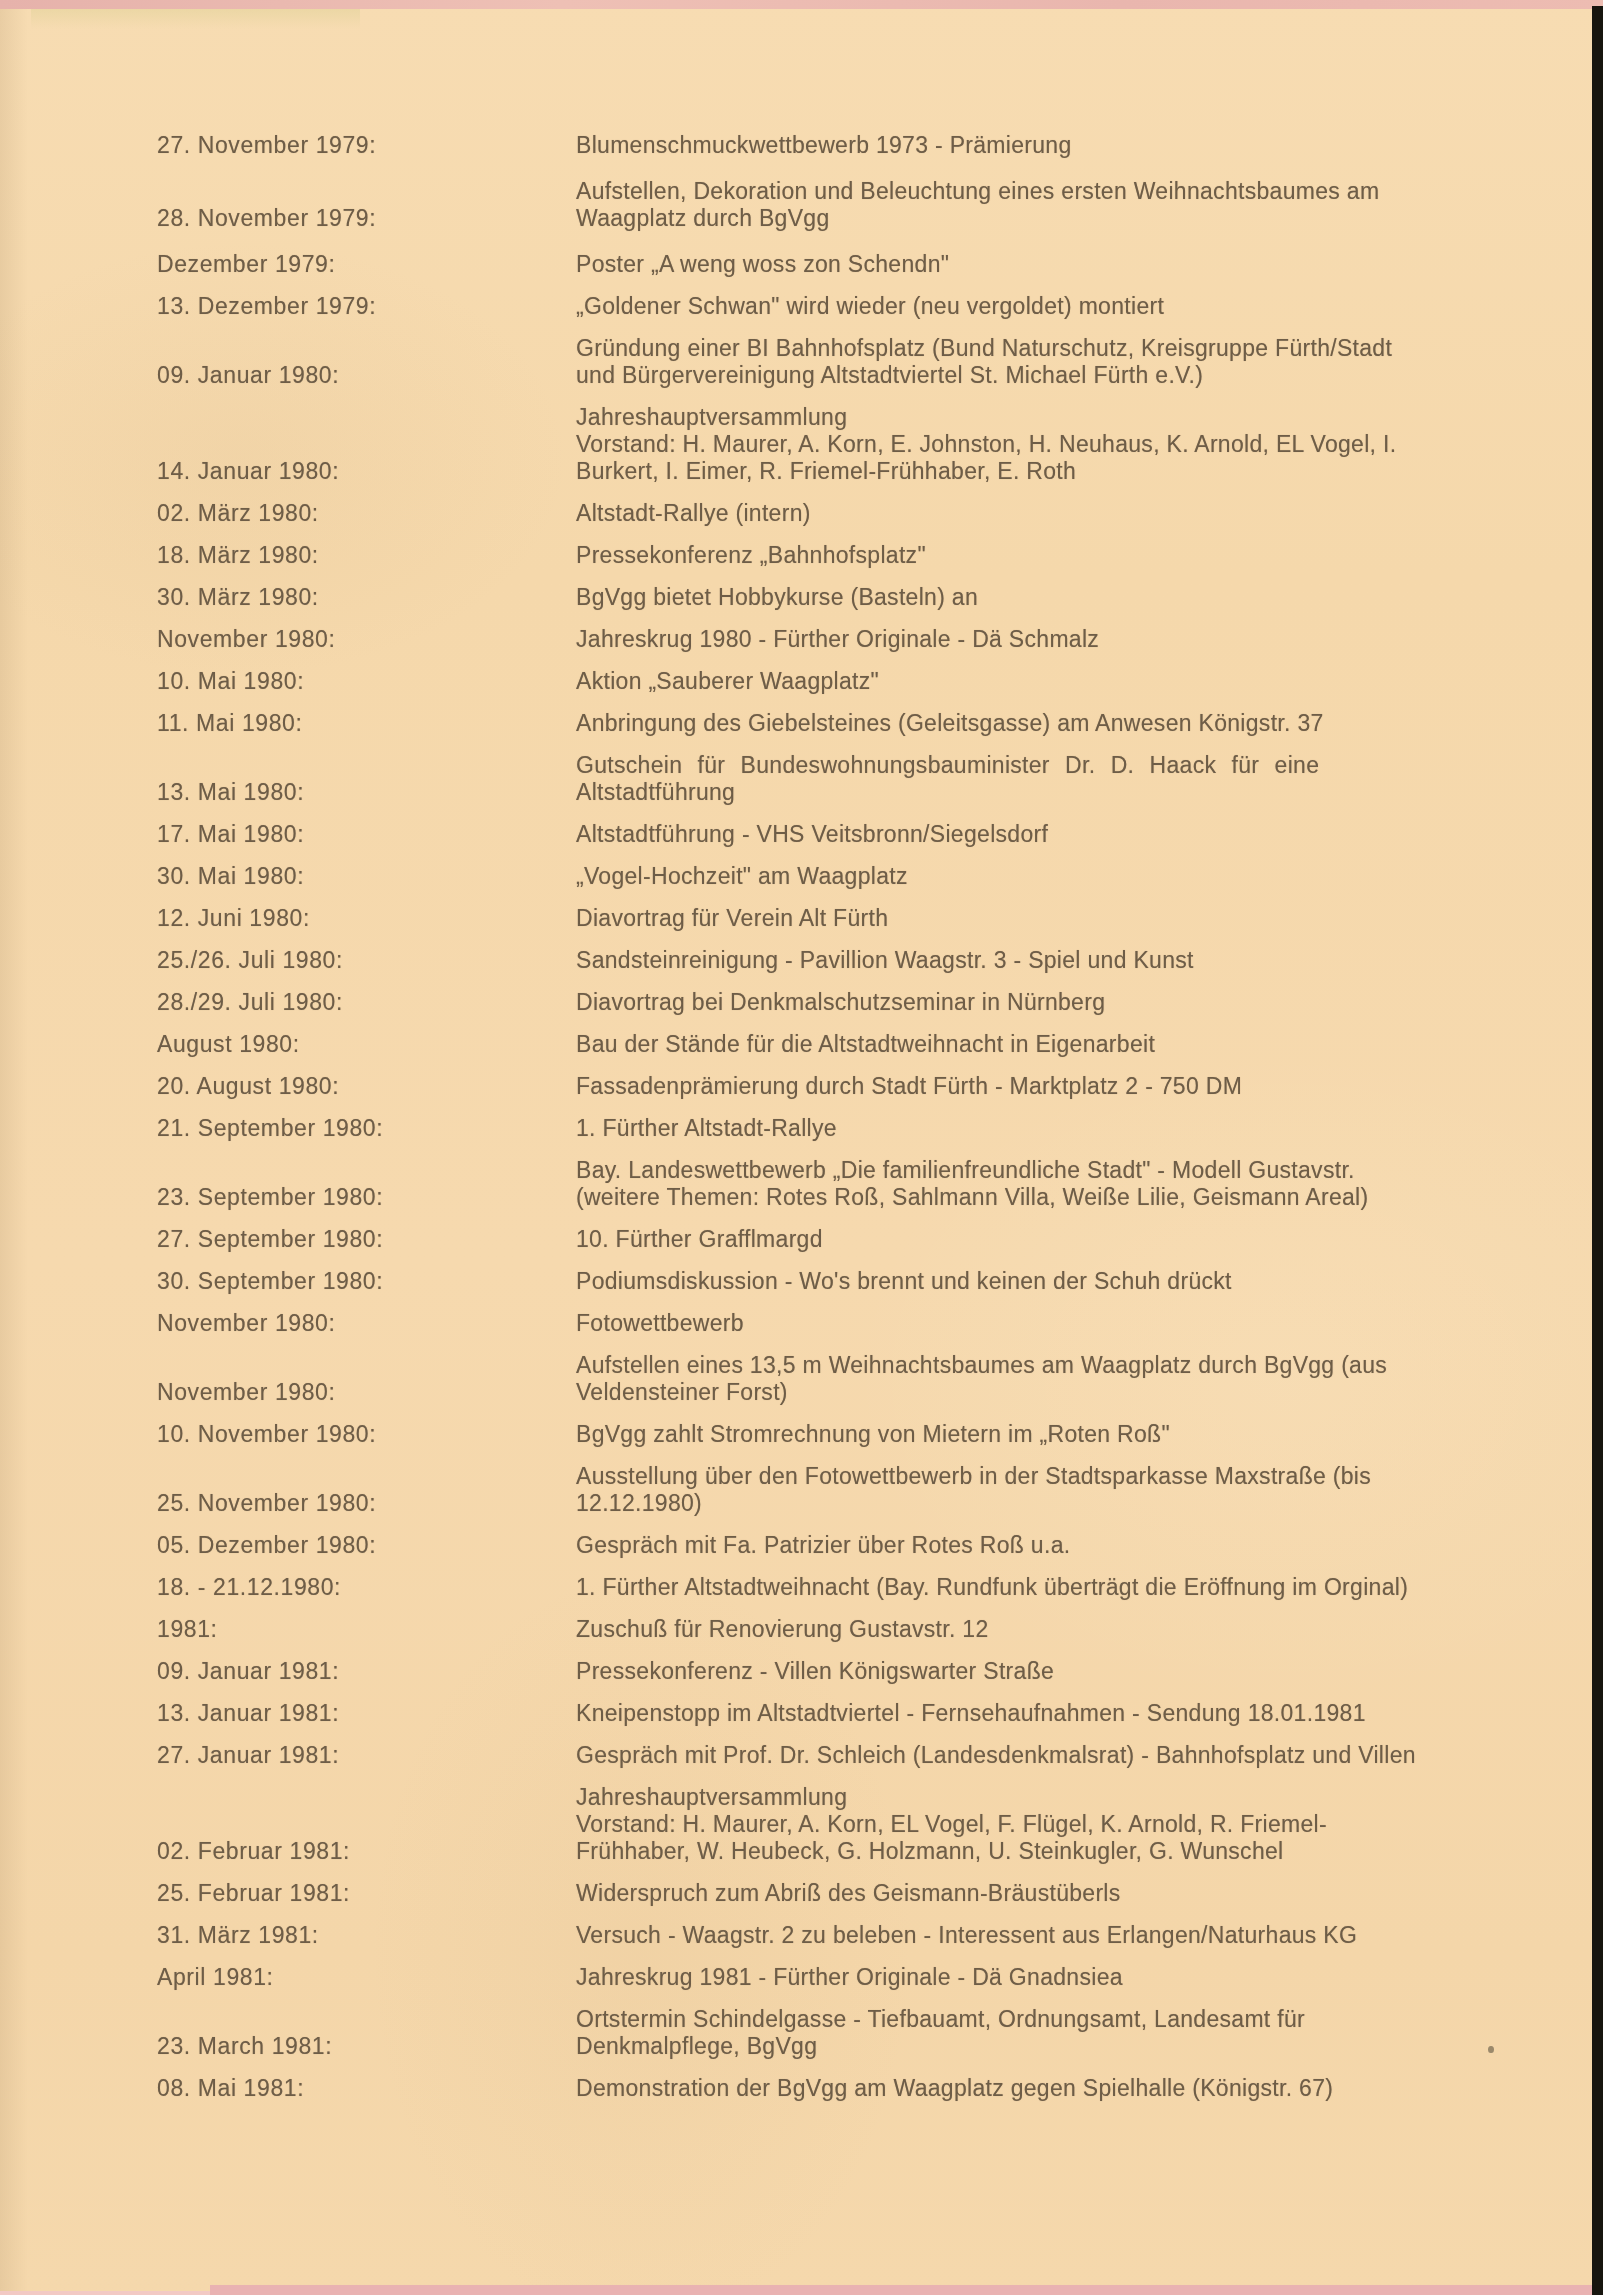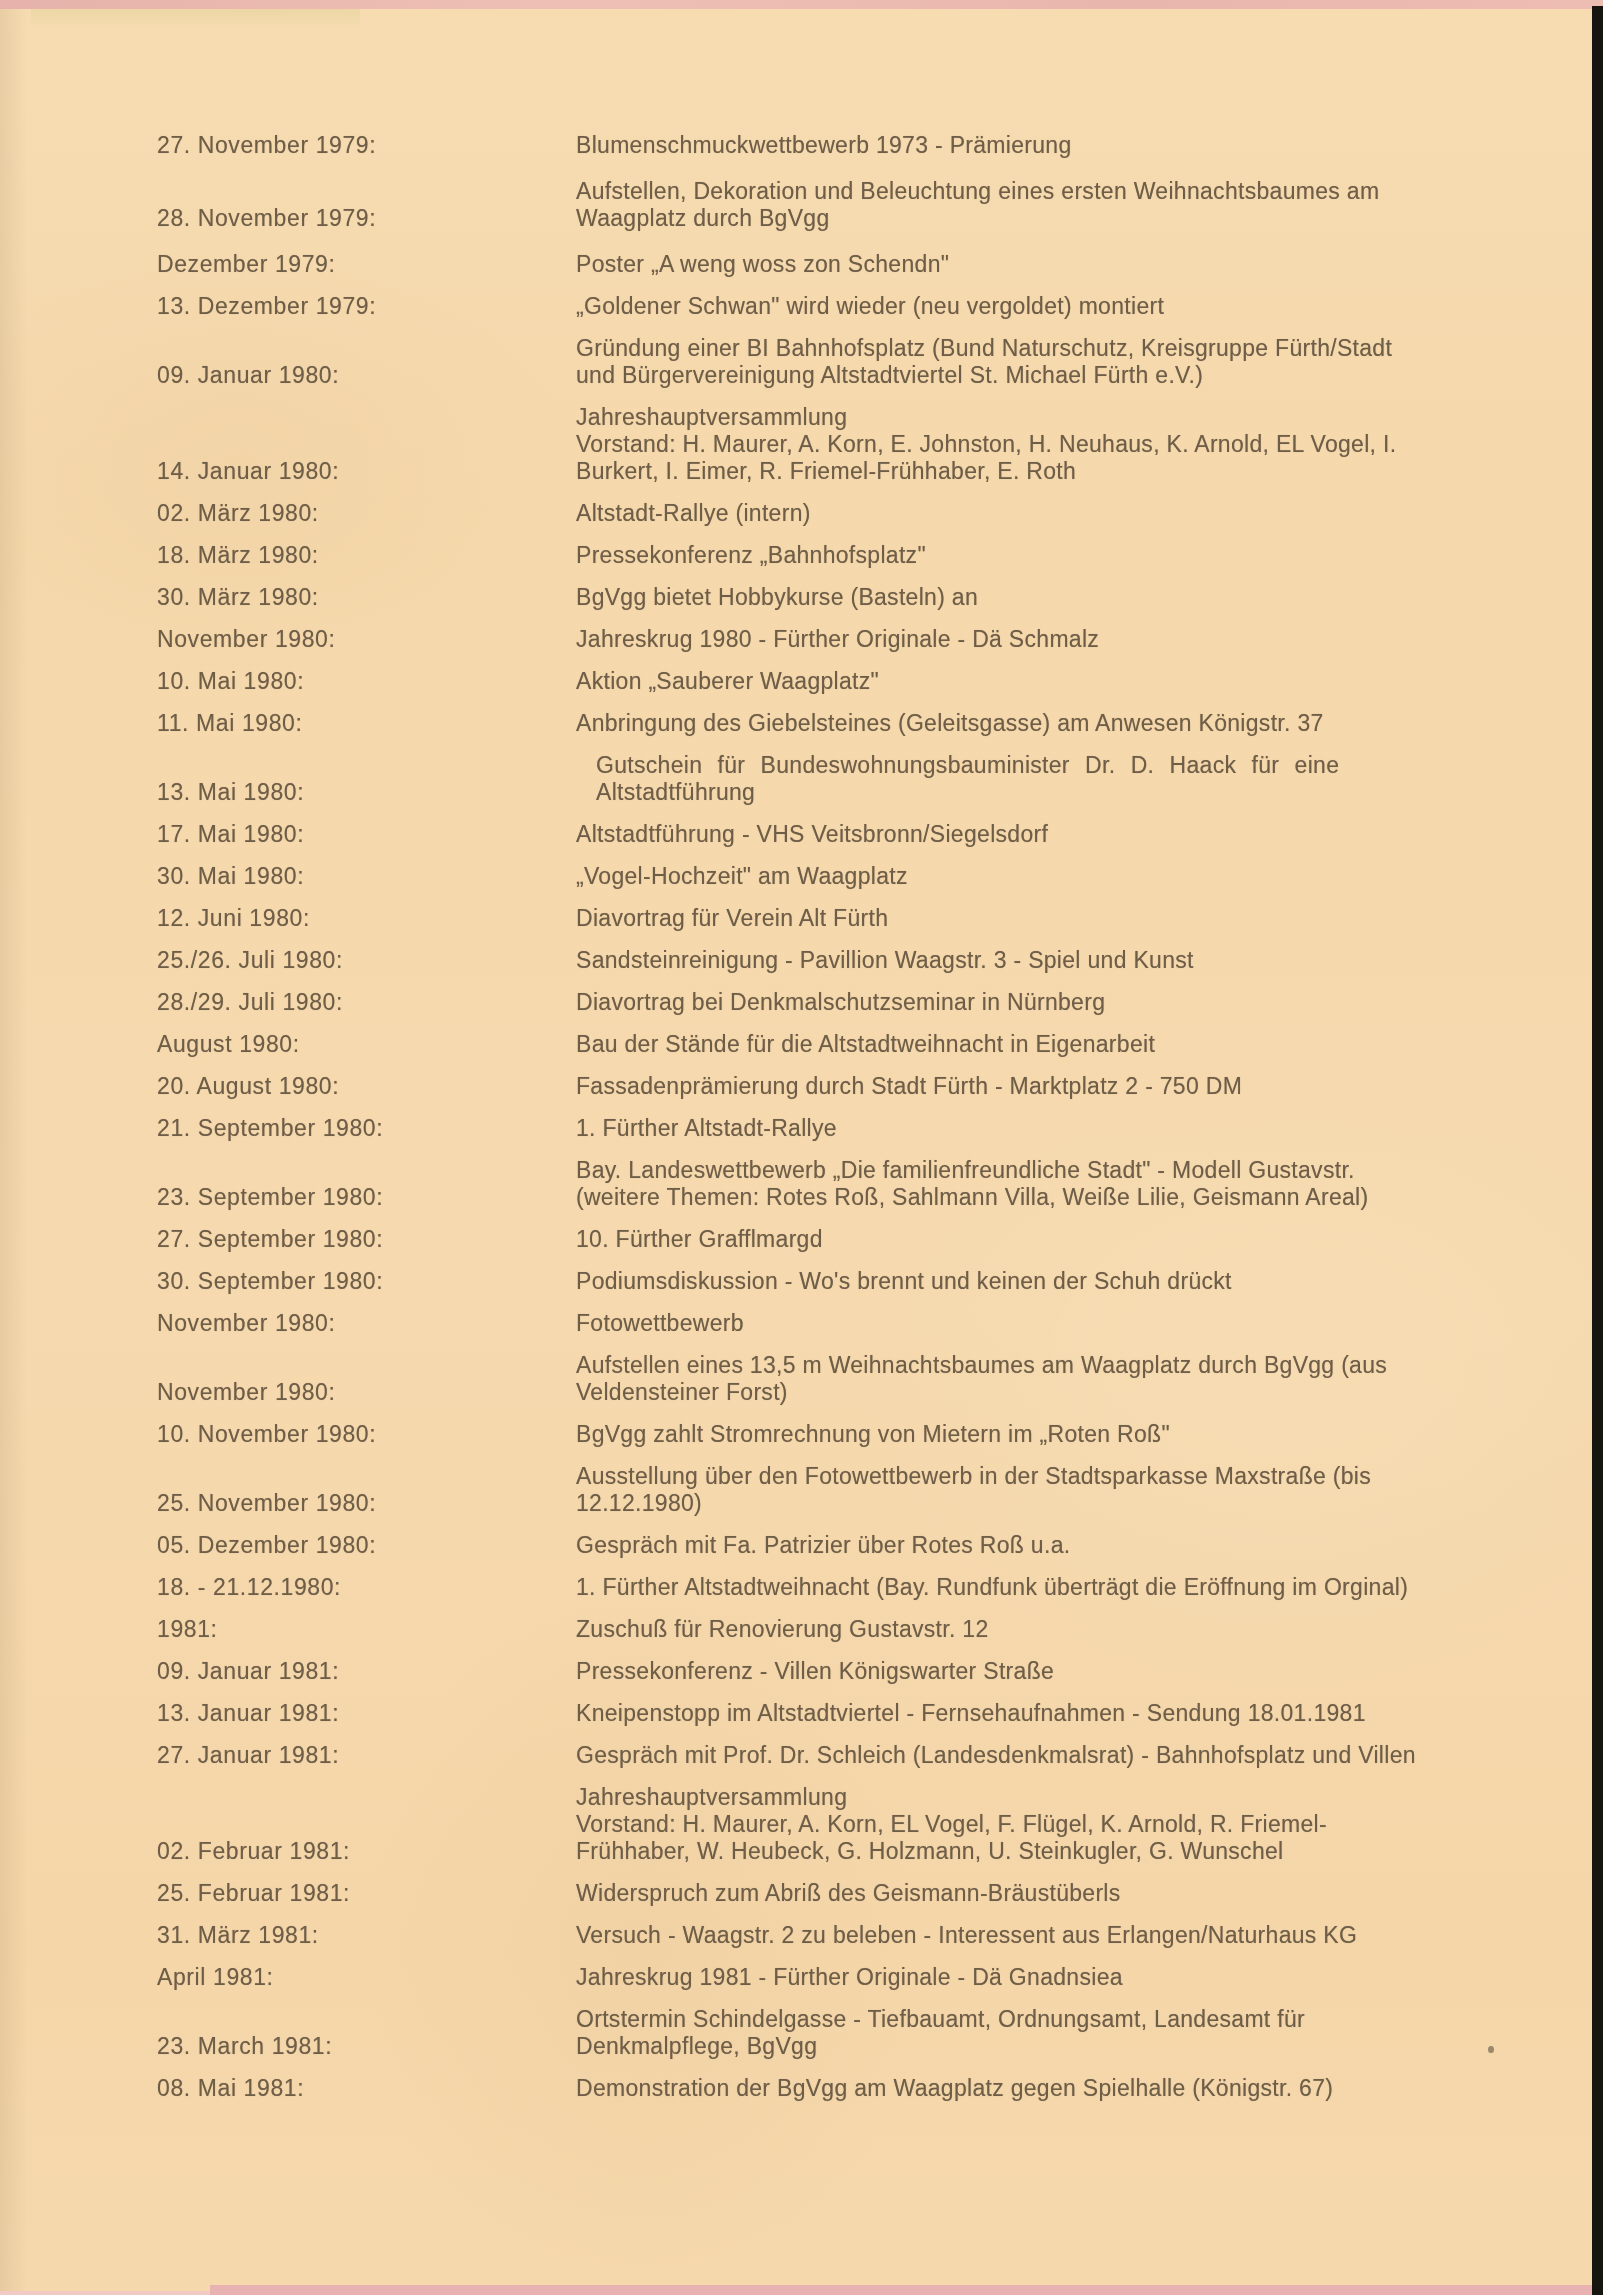--- a/index.html
+++ b/index.html
@@ -34,21 +34,21 @@
   .date{
     flex:0 0 auto;margin-left:157px;width:419px;
     font-size:23px;line-height:27px;color:#6e5d47;letter-spacing:0.6px;
     text-shadow:0 0 0.8px rgba(110,93,71,.45);
   }
   .desc{
     width:979px;font-size:23px;line-height:27px;color:#6e5d47;
     letter-spacing:0.3px;white-space:pre-line;
     text-shadow:0 0 0.8px rgba(110,93,71,.45);
   }
-  .wide-spacing{word-spacing:8.6px;margin-left:20px;}
+  .wide-spacing{word-spacing:8.6px;}
 </style>
 </head>
 <body>
 
 <div class="edge-left"></div>
 <div class="edge-top"></div>
 <div class="edge-top-tinge"></div>
 <div class="edge-bottom-full"></div>
 <div class="edge-bottom"></div>
 <div class="edge-right"></div>

